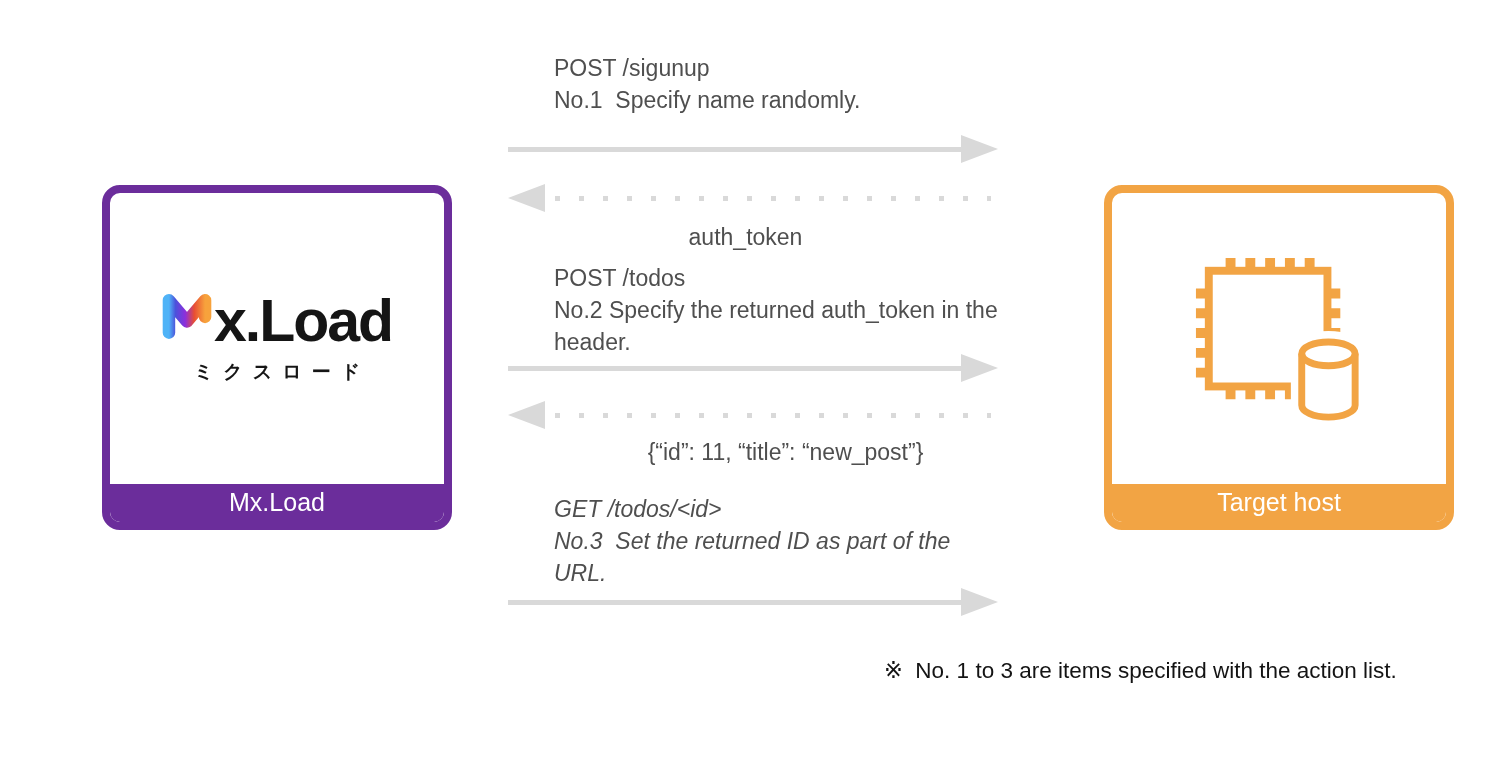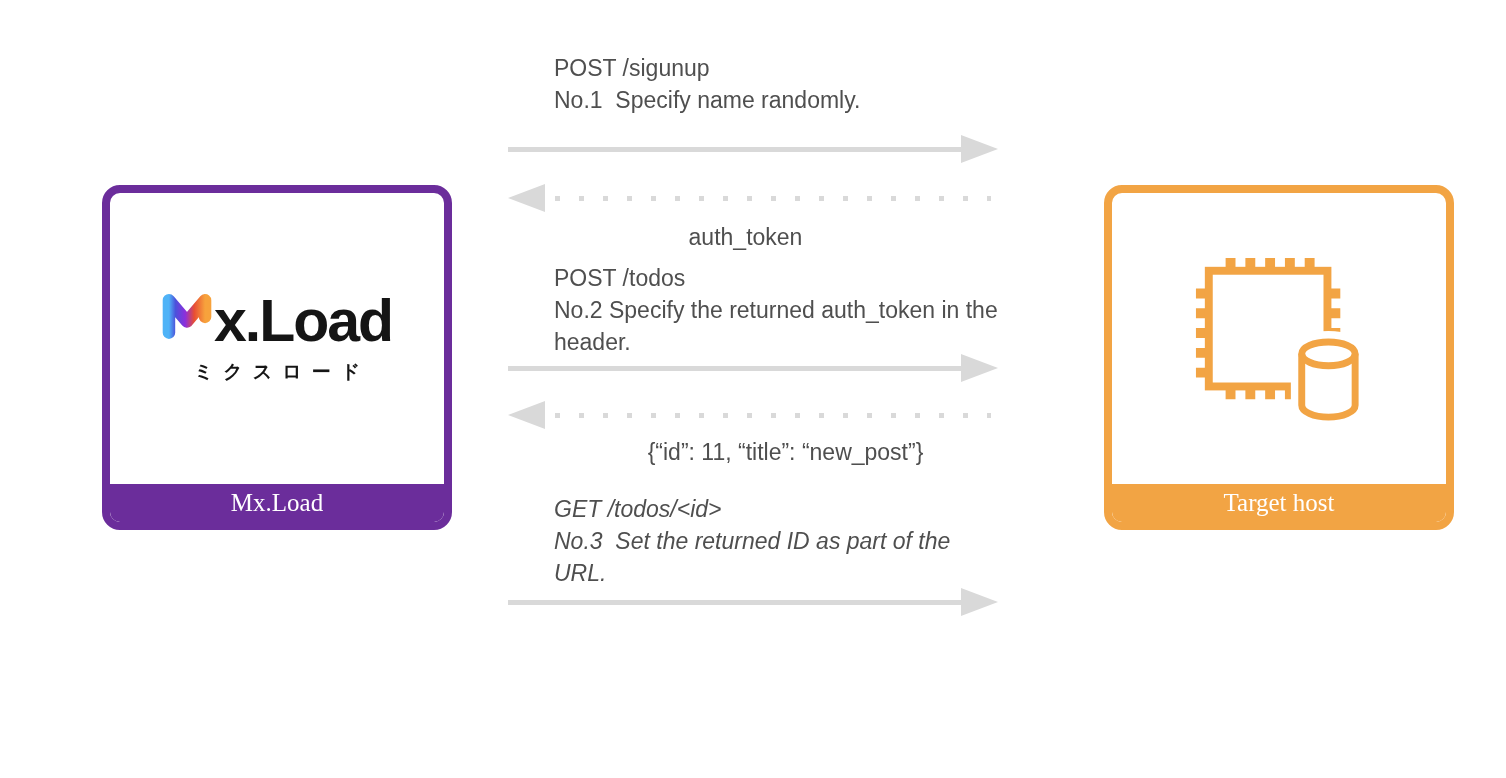--- a/index.html
+++ b/index.html
@@ -16,21 +16,21 @@
 
   
   .actor{position:absolute;top:185px;width:350px;height:345px;background:#fff;
          border-radius:18px;overflow:hidden;}
   .actor.purple{left:102px;border:8px solid var(--purple);}
   .actor.orange{left:1104px;border:8px solid var(--orange);padding-left:8px;}
   .actor-body{position:absolute;left:0;right:0;top:0;bottom:38px;
               display:flex;flex-direction:column;align-items:center;justify-content:center;}
   .actor-footer{position:absolute;left:0;right:0;bottom:0;height:38px;
                 color:#fff;font-size:25px;text-align:center;line-height:37px;
-                border-radius:0 0 9px 9px;font-family:Liberation Serif, serif;}
+                border-radius:0 0 9px 9px;}
   .actor.purple .actor-footer{background:var(--purple);}
   .actor.orange .actor-footer{background:var(--orange);}
 
   
   .logo-row{display:flex;}
   .logo-m{width:50px;height:48px;display:block;}
   .logo-word{font-size:59px;font-weight:700;color:#151515;letter-spacing:-2px;
              line-height:1;margin-left:2px;margin-bottom:-1px;}
   .logo-sub{margin-top:9px;font-size:19px;font-weight:700;color:#151515;
             letter-spacing:10px;padding-left:10px;}
@@ -134,14 +134,15 @@
   <div class="msg-label" style="left:570px;top:438px;width:431px;">{“id”: 11, “title”: “new_post”}</div>
 
   <div class="msg" style="left:554px;top:493px;font-style:italic;">GET /todos/&lt;id&gt;
 No.3  Set the returned ID as part of the
 URL.</div>
   <div class="arrow right solid" style="left:508px;top:588px;width:490px;">
     <div class="shaft"></div>
     <div class="head"></div>
   </div>
 
+  <div class="note">※  No. 1 to 3 are items specified with the action list.</div>
 
 </div>
 
 </body></html>

